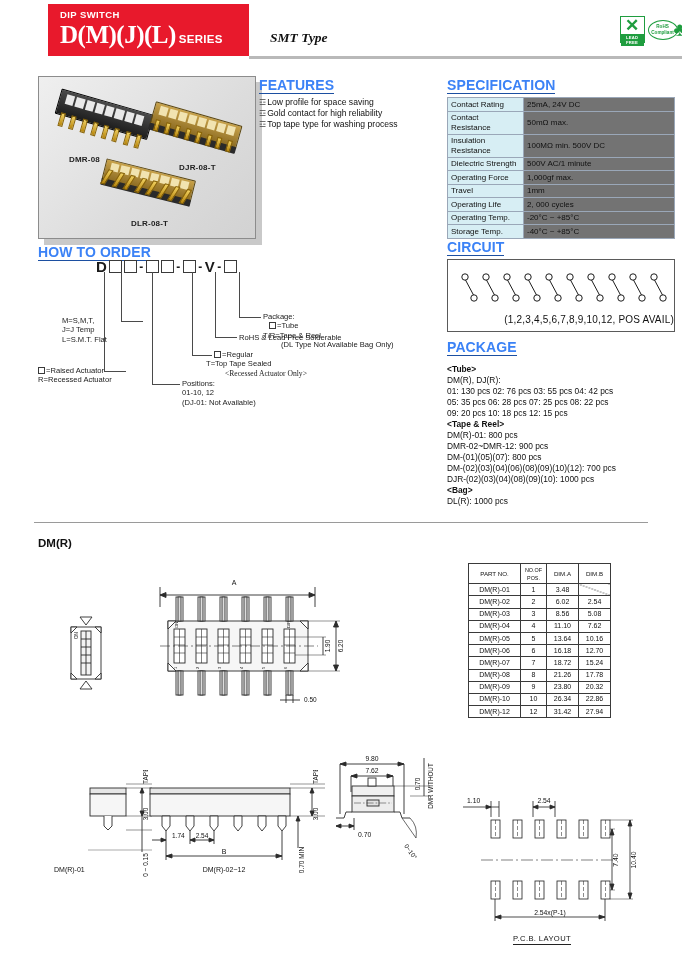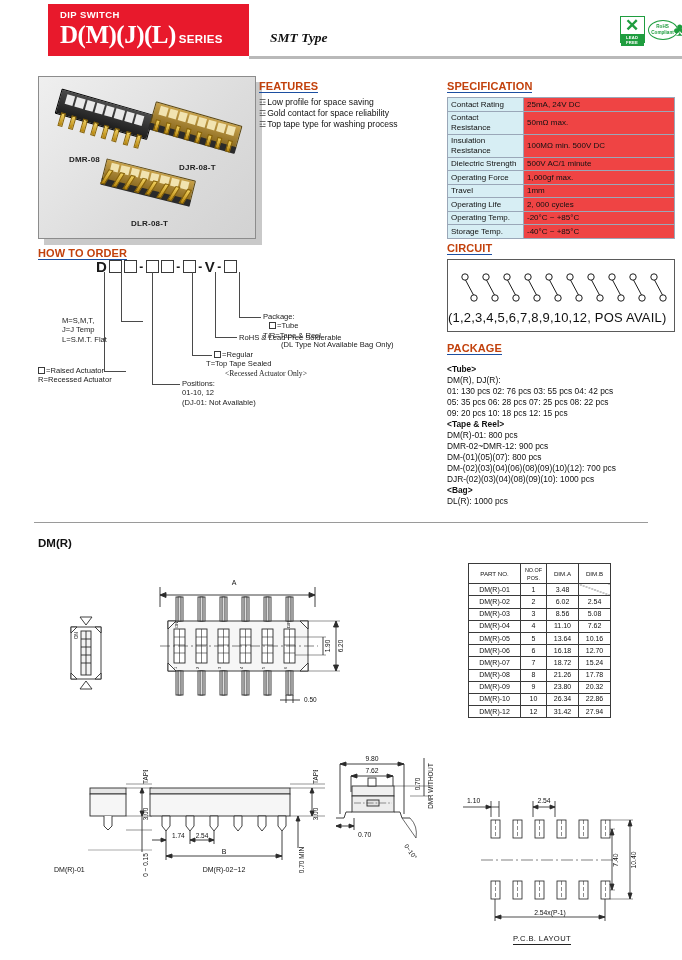--- a/index.html
+++ b/index.html
@@ -49,21 +49,21 @@
   .rohs { display:flex; align-items:center; }
   .rohs-oval {
     width:30px; height:20px; border:1.6px solid #1f9d3f; border-radius:50%;
     display:flex; flex-direction:column; align-items:center; justify-content:center;
     color:#1f9d3f; font-size:4.6px; font-weight:bold; line-height:5.2px;
   }
   .clover { margin-left:-4px; color:#1f9d3f; font-size:19px; line-height:1; }
 
   
   .sec-h {
-    color:#c2410c; font-weight:bold; font-size:11px;
+    color:#3b82f6; font-weight:bold; font-size:14px;
     border-bottom:1.6px solid #1c4fa1; display:inline-block;
     padding-bottom:0px; letter-spacing:.1px;
   }
 
   
   .photo-box {
     position:absolute; left:38px; top:76px; width:218px; height:163px;
     border:1px solid #8c8c8c; background:linear-gradient(135deg,#efefef,#dcdcdc 60%,#d2d2d2);
   }
   .photo-shadow { position:absolute; left:44px; top:82px; width:218px; height:163px;
@@ -82,40 +82,40 @@
   .bullet-line { font-size:8.6px; line-height:11.2px; color:#111; white-space:nowrap; }
   .bullet-line .bm { font-size:8px; color:#444; margin-right:1px; }
 
   
   .spec { position:absolute; left:447px; top:76px; width:228px; }
   table.spec-t { border-collapse:collapse; width:228px; margin-top:3px;
                  font-size:8px; table-layout:fixed; }
   table.spec-t td { border:.7px solid #9aa7b8; padding:1.5px 3px; vertical-align:middle;
                     line-height:9.5px; }
   table.spec-t td.k { width:76px; background:#d7eef4; color:#111; }
-  table.spec-t td.v { background:#ef4444; color:#111; }
+  table.spec-t td.v { background:#737373; color:#111; }
 
   
   .hto { position:absolute; left:38px; top:243px; width:400px; }
   .order-row { position:absolute; left:95px; top:258px; display:flex; align-items:center;
                font-size:14px; font-weight:bold; font-family:"Liberation Sans",sans-serif; }
   .obox { width:13px; height:13px; border:1.4px solid #3a3a3a; background:#fff; margin:0 1px; }
   .odash { margin:0 1.5px; font-size:12px; }
   .ochar { font-size:15px; font-weight:bold; margin:0 1px; }
   .ann { position:absolute; font-size:7.6px; line-height:9.4px; color:#1a1a1a; white-space:nowrap; }
   .lead { position:absolute; background:#4a4a4a; }
   .minibox { display:inline-block; width:7px; height:7px; border:1px solid #3a3a3a;
              background:#fff; vertical-align:-1px; margin-right:1px; }
 
   
   .circ { position:absolute; left:447px; top:238px; width:228px; }
   .circ-box { position:relative; margin-top:3px; width:228px; height:73px;
               border:1px solid #5a5a5a; background:#fff; }
-  .circ-cap { position:absolute; bottom:6px; left:0; width:100%; text-align:left;
-              font-size:13px; letter-spacing:.2px; color:#111;
+  .circ-cap { position:absolute; bottom:6px; left:0; width:100%; text-align:right;
+              font-size:10px; letter-spacing:.2px; color:#111;
               font-family:"Liberation Sans",sans-serif; }
 
   
   .pkg { position:absolute; left:447px; top:338px; width:232px; }
   .pkg-line { font-size:8.4px; line-height:11px; color:#111; white-space:nowrap; }
   .pkg-line.b { font-weight:bold; }
 
   
   .divider { position:absolute; left:34px; top:522px; width:614px; height:1px; background:#9a9a9a; }
 
@@ -237,21 +237,21 @@
         <span class="pin" style="position:relative;width:5px;height:16px;transform:skewX(-18deg);"></span>
       </div>
     </div>
     <div class="sw-lbl" style="left:92px; top:142px;">DLR-08-T</div>
   </div>
 
   <div class="features">
     <div class="sec-h">FEATURES</div>
     <div style="margin-top:3px;">
       <div class="bullet-line"><span class="bm">☲</span><span>Low profile for space saving</span></div>
-      <div class="bullet-line"><span class="bm">☲</span><span>Gold contact for space reliability</span></div>
+      <div class="bullet-line"><span class="bm">☲</span><span>Gold contact for high reliability</span></div>
       <div class="bullet-line"><span class="bm">☲</span><span>Top tape type for washing process</span></div>
     </div>
   </div>
 
 
   <div class="spec">
     <div class="sec-h">SPECIFICATION</div>
     <table class="spec-t">
       <tbody>
         <tr>

